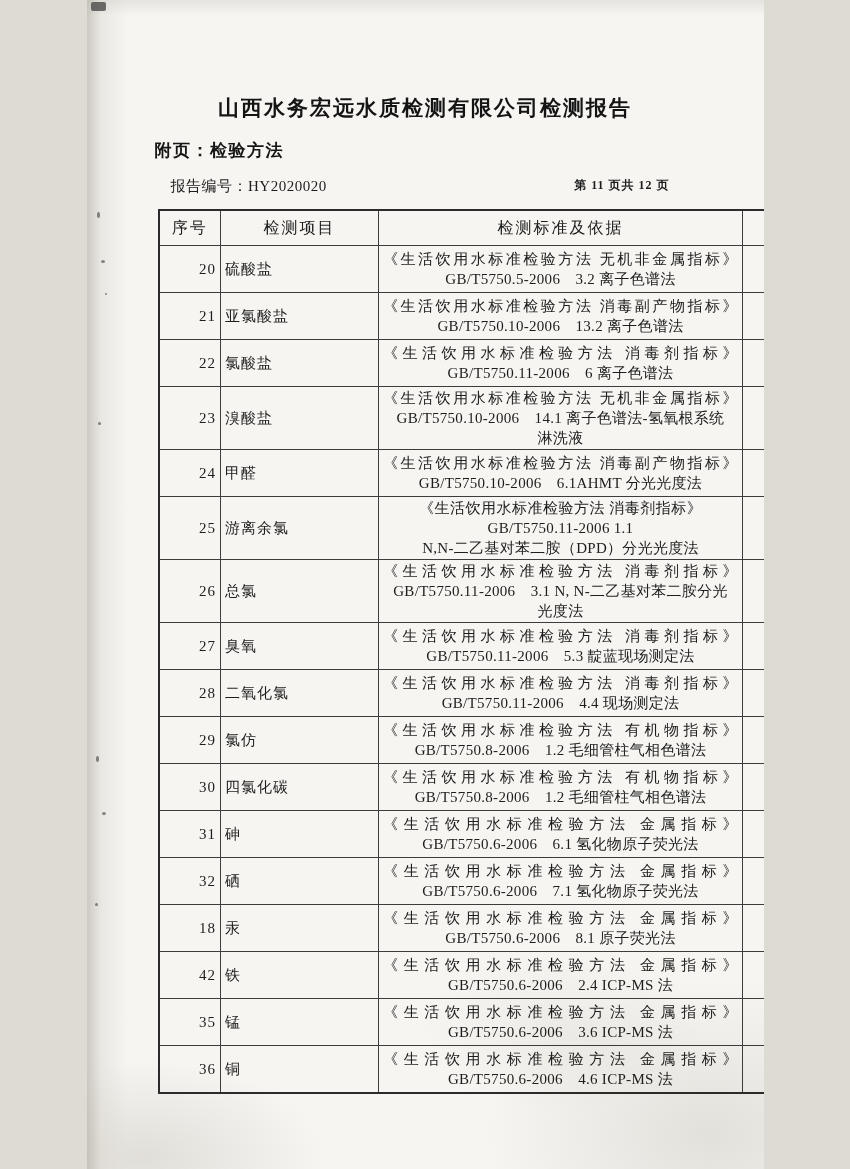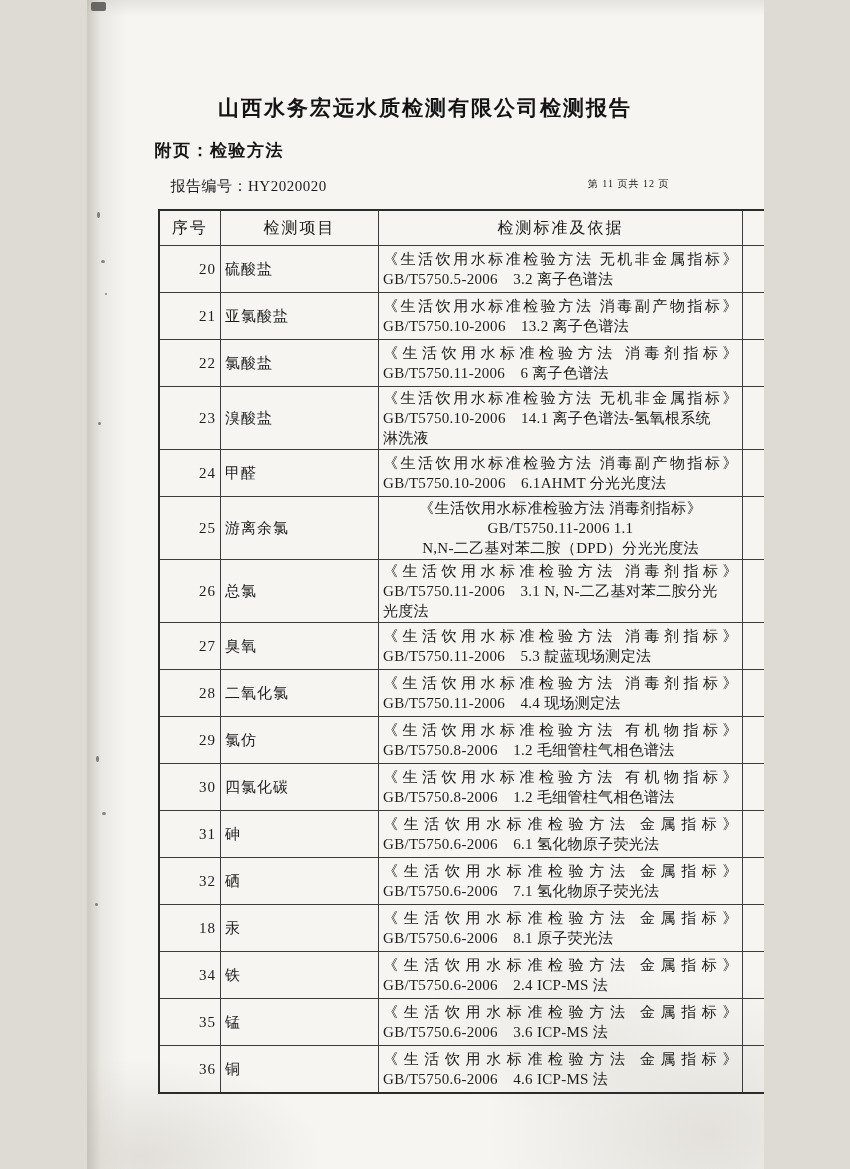--- a/index.html
+++ b/index.html
@@ -29,37 +29,37 @@
   .attachment {
     position:absolute; top:139px; left:68px;
     font-size:17px; font-weight:700; letter-spacing:1.5px; color:#161616;
   }
   .report-no {
     position:absolute; top:177px; left:84px;
     font-size:15px; font-weight:400; letter-spacing:.5px;
   }
   .page-indicator {
     position:absolute; top:177px; right:94px;
-    font-size:10px; font-weight:400; letter-spacing:1px;
+    font-size:12px; font-weight:700; letter-spacing:1px;
   }
 
   table.methods {
     position:absolute; top:209px; left:71px;
     width:683px; table-layout:fixed; border-collapse:collapse;
     font-size:15px; color:#1d1d1d;
     border:2px solid #2b2b2b;
   }
   table.methods th, table.methods td { border:1px solid #3c3c3c; padding:1px 4px; }
   table.methods th { font-weight:400; font-size:16px; height:32px; letter-spacing:2px;margin-top:20px; }
   td.seq   { text-align:right; vertical-align:middle; height:44px; letter-spacing:1px; }
   td.item  { text-align:left; vertical-align:middle; letter-spacing:1px; }
   td.std   { vertical-align:middle; line-height:20px; padding:2px 6px; }
   td.remark{ }
   .std-head { text-align:justify; text-align-last:justify; letter-spacing:.5px; }
-  .std-cont { text-align:left; letter-spacing:.3px; }
+  .std-cont { text-align:center; letter-spacing:.3px; }
   tr.center-row .std-head, tr.center-row .std-cont { text-align:center; text-align-last:center; }
 
   
   .stamp { position:absolute; left:802px; top:686px; width:48px; height:120px; opacity:.78; }
 
   
   .speck { position:absolute; background:#4a4a48; border-radius:50%; opacity:.65; }
   .sp1 { left:4px;  top:2px;   width:15px; height:9px; opacity:.8; border-radius:2px;}
   .sp2 { left:10px; top:212px; width:3px;  height:6px; }
   .sp3 { left:14px; top:260px; width:4px;  height:3px; }
@@ -232,21 +232,21 @@
       <td class="seq">18</td>
       <td class="item">汞</td>
       <td class="std">
             <div class="std-head">《生活饮用水标准检验方法 金属指标》</div>
             <div class="std-cont">GB/T5750.6-2006　8.1 原子荧光法</div>
           </td>
       <td class="remark"></td>
     </tr>
 
     <tr>
-      <td class="seq">34</td>
+      <td class="seq">42</td>
       <td class="item">铁</td>
       <td class="std">
             <div class="std-head">《生活饮用水标准检验方法 金属指标》</div>
             <div class="std-cont">GB/T5750.6-2006　2.4 ICP-MS 法</div>
           </td>
       <td class="remark"></td>
     </tr>
 
     <tr>
       <td class="seq">35</td>

